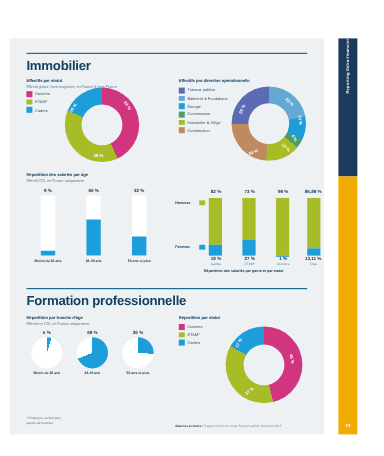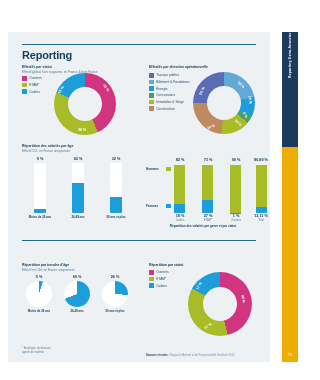--- a/index.html
+++ b/index.html
@@ -178,21 +178,21 @@
     font-size: 2.7px; color: #7b93a6;
   }
   .foot-src b { color: #15405f; }
 </style>
 </head>
 <body>
 
 <div class="page">
 
   <div class="rule" style="left:14px; top:12px; width:234px;"></div>
-  <h1 class="sect" style="left:14px; top:17px;">Reporting</h1>
+  <h1 class="sect" style="left:14px; top:17px;">Immobilier</h1>
 
   <div class="sub" style="left:14px; top:33px;">Effectifs par statut</div>
   <div class="subnote" style="left:14px; top:37.5px;">Effectif global, hors stagiaires, en France &amp; hors France</div>
 
   <div class="legend" style="left:14px; top:44px;">
     <div class="li">
       <span class="sw" style="background:#d1357f"></span>
       <span class="lb">Ouvriers</span>
     </div>
     <div class="li">
@@ -317,20 +317,21 @@
       <div style="height:86.89%; background:#a8bc28;"></div>
       <div style="height:13.11%; background:#1d9dd9;"></div>
     </div>
     <div class="bar-top" style="left:102px; top:57px; width:26px;">13,11 %</div>
     <div class="bar-sub" style="left:102px; top:62px; width:26px;">Total</div>
   </div>
 
   <div class="caption-c" style="left:138px; top:192px; width:114px;">Répartition des salariés par genre et par statut</div>
 
   <div class="rule" style="left:14px; top:208px; width:234px;"></div>
+  <h1 class="sect" style="left:14px; top:213px;">Formation professionnelle</h1>
 
   <div class="sub" style="left:14px; top:231px;">Répartition par tranche d'âge</div>
   <div class="subnote" style="left:14px; top:235.5px;">Effectif en CDI, en France uniquement</div>
 
   <div class="pie-lab" style="left:16px; top:243px; width:30px;">5 %</div>
   <div class="pie" style="left:18px; top:249px; width:26px; height:26px;
        background: conic-gradient(#1d9dd9 0deg 18deg, #ffffff 18deg 360deg);"></div>
   <div class="pie-cat" style="left:11px; top:277px; width:40px;">Moins de 26 ans</div>
 
   <div class="pie-lab" style="left:54px; top:243px; width:30px;">69 %</div>

